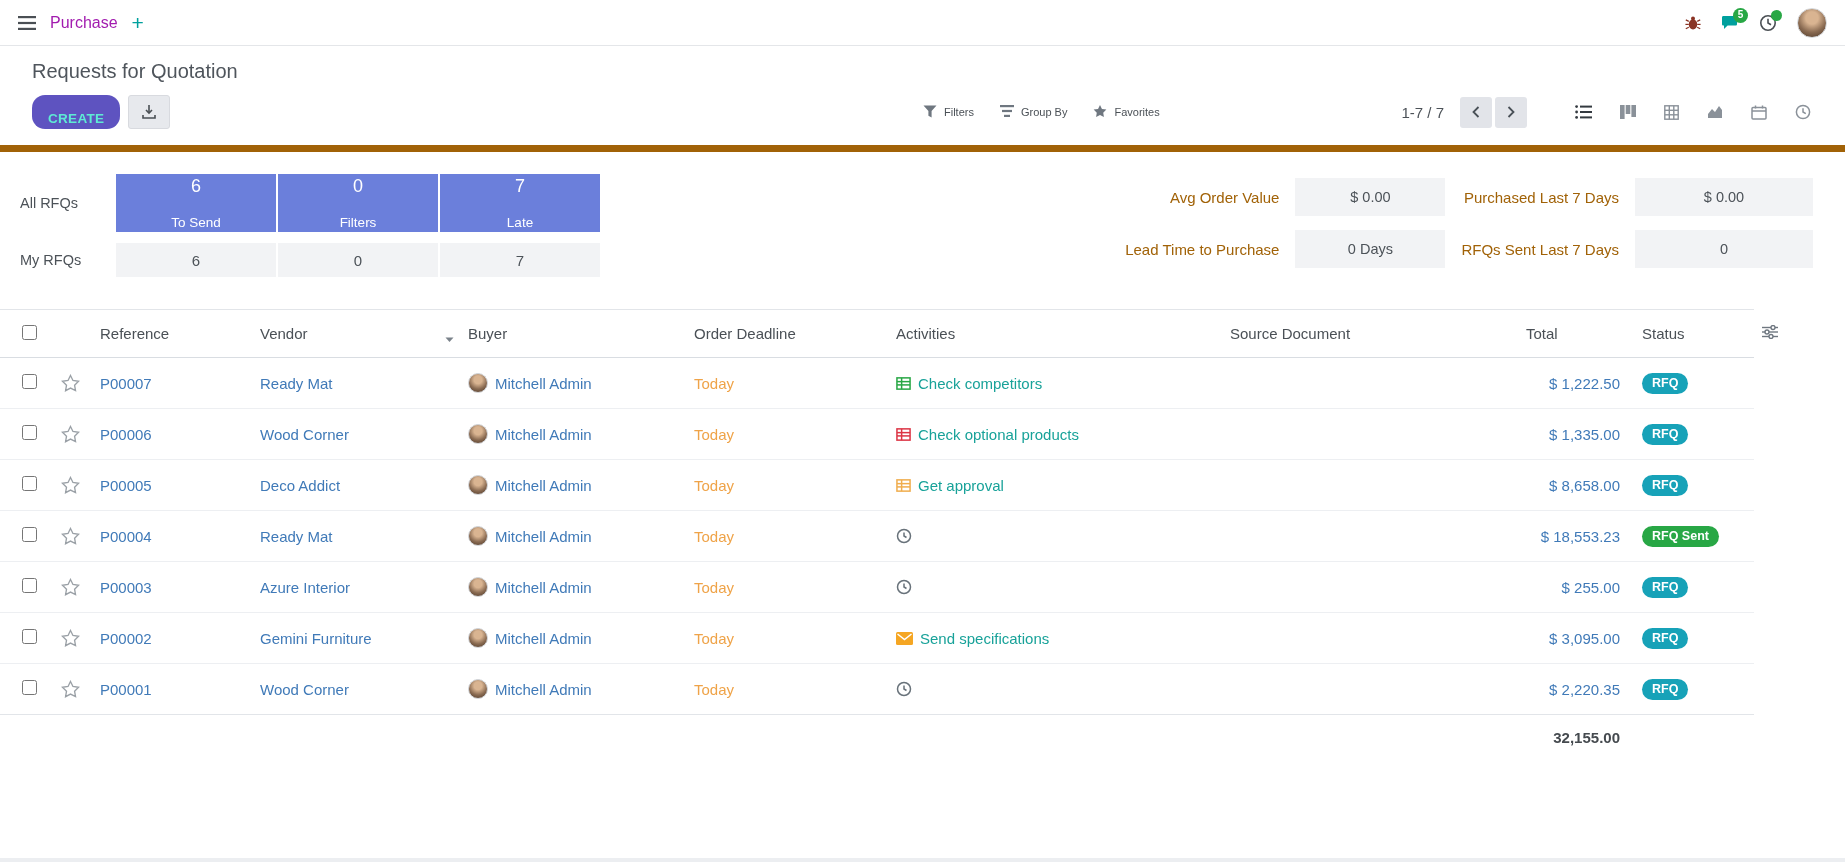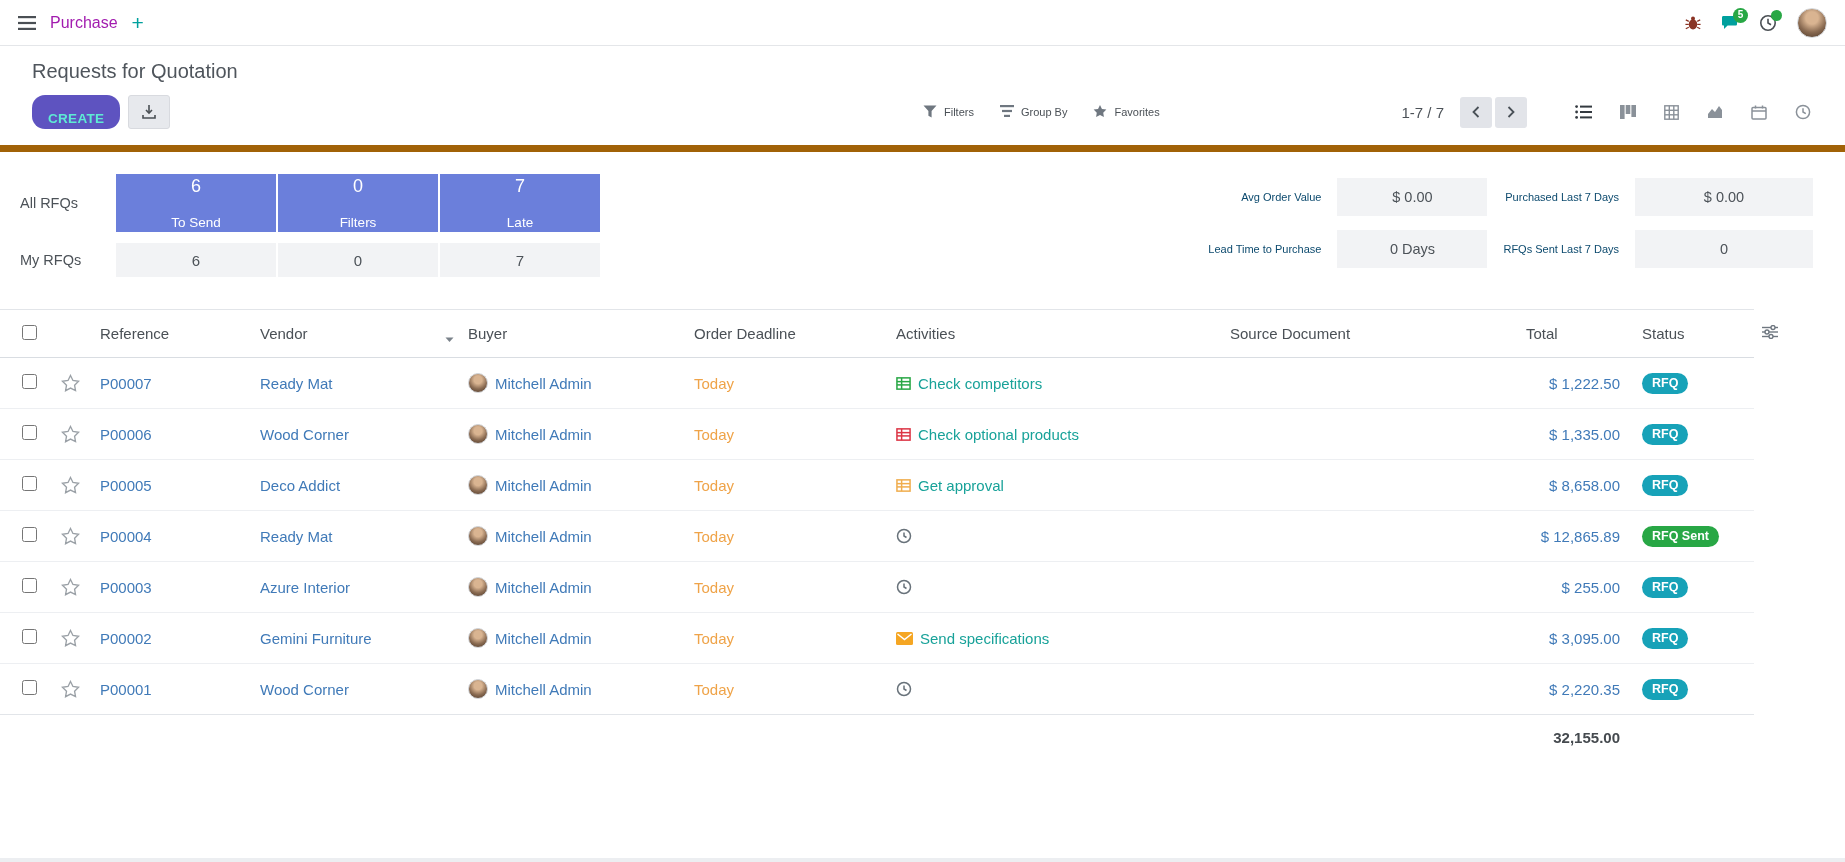--- a/index.html
+++ b/index.html
@@ -86,21 +86,21 @@
   }
   .dash-card.blue { background:#6b7fdb; color:#fff; height:58px; }
   .dash-card.blue .dc-value { font-size:18px; font-weight:500; }
   .dash-card.blue .dc-label { font-size:13.5px; margin-top:18px; }
   .dash-card.gray { background:#f2f3f5; color:#4c5258; height:34px; font-size:15px; }
 
   .dash-stats {
     display:grid; grid-template-columns:auto 150px auto 178px;
     column-gap:16px; row-gap:14px; align-items:center; align-content:start; margin-top:4px;
   }
-  .stat-label { text-align:right; font-size:11px; color:#0c4a6e; }
+  .stat-label { text-align:right; font-size:15px; color:#a16207; }
   .stat-value {
     background:#f2f3f5; height:38px; display:flex; align-items:center; justify-content:center;
     font-size:14.5px; color:#4c5258;
   }
 
   
   .rfq-table { width:1609px; border-collapse:collapse; table-layout:fixed; margin-top:6px; }
   .rfq-table thead th {
     height:48px; text-align:left; font-weight:500; color:#4a5056; font-size:15px;
     border-top:1px solid #e2e5e9; border-bottom:1px solid #d9dde2; padding:0 8px;
@@ -533,21 +533,21 @@
         <span class="act-icon act-clock">
           <svg width="16" height="16" viewBox="0 0 16 16" fill="none" stroke="currentColor" stroke-width="1.5">
                   <circle cx="8" cy="8" r="6.5"></circle>
                   <polyline points="8,4.5 8,8 10.5,9.5"></polyline>
                 </svg>
         </span>
 
       </span>
     </td>
     <td><span></span></td>
-    <td class="num"><span class="total-amount">$ 12,865.89</span></td>
+    <td class="num"><span class="total-amount">$ 18,553.23</span></td>
     <td><span class="status-badge badge-success">RFQ Sent</span></td>
     <td></td>
   </tr>
 
   <tr>
     <td class="cell-check"><input type="checkbox" style=""></td>
     <td class="cell-star">
       <button class="star-btn">
         <svg width="19" height="18" viewBox="0 0 20 19">
                 <path d="M10 1.5l2.6 5.3 5.9.9-4.2 4.1 1 5.8L10 14.9l-5.2 2.7 1-5.8L1.5 7.7l5.9-.9z" fill="none" stroke="#9aa0a6" stroke-width="1.4"></path>

